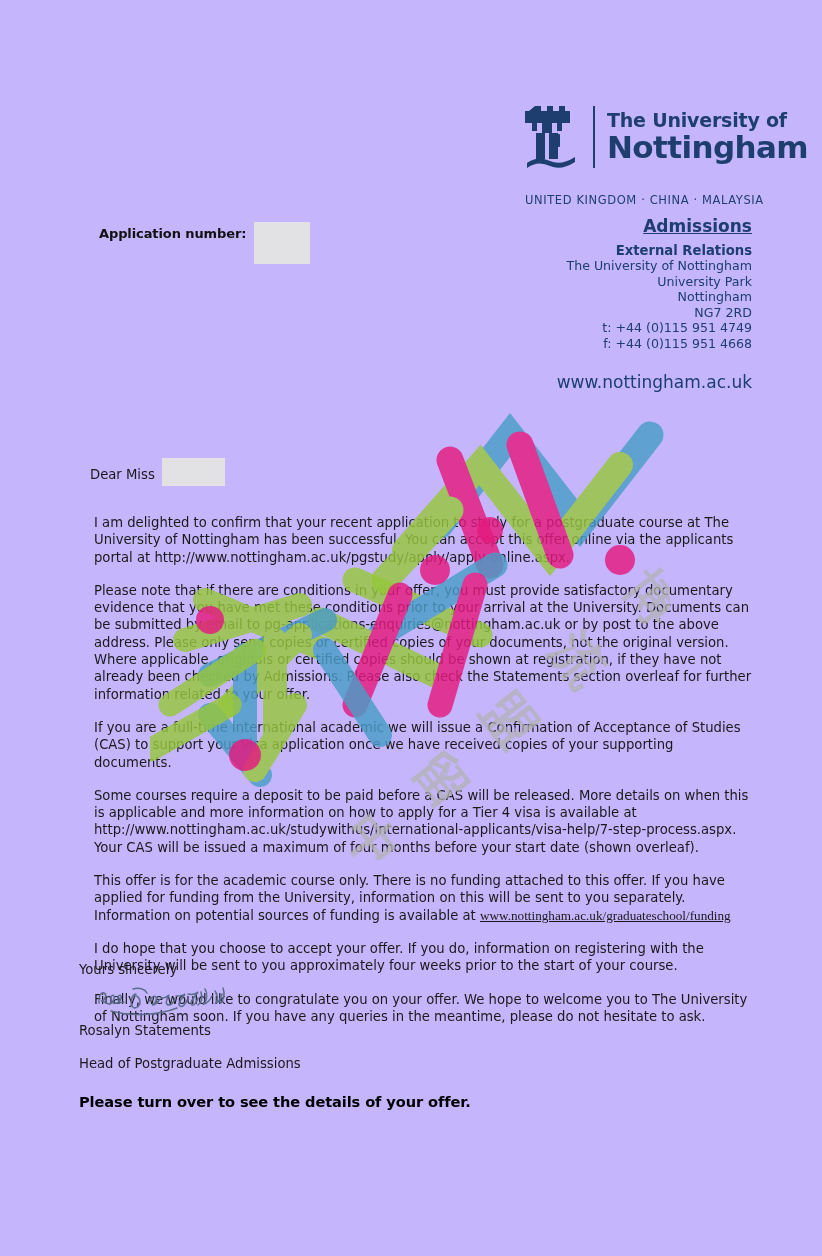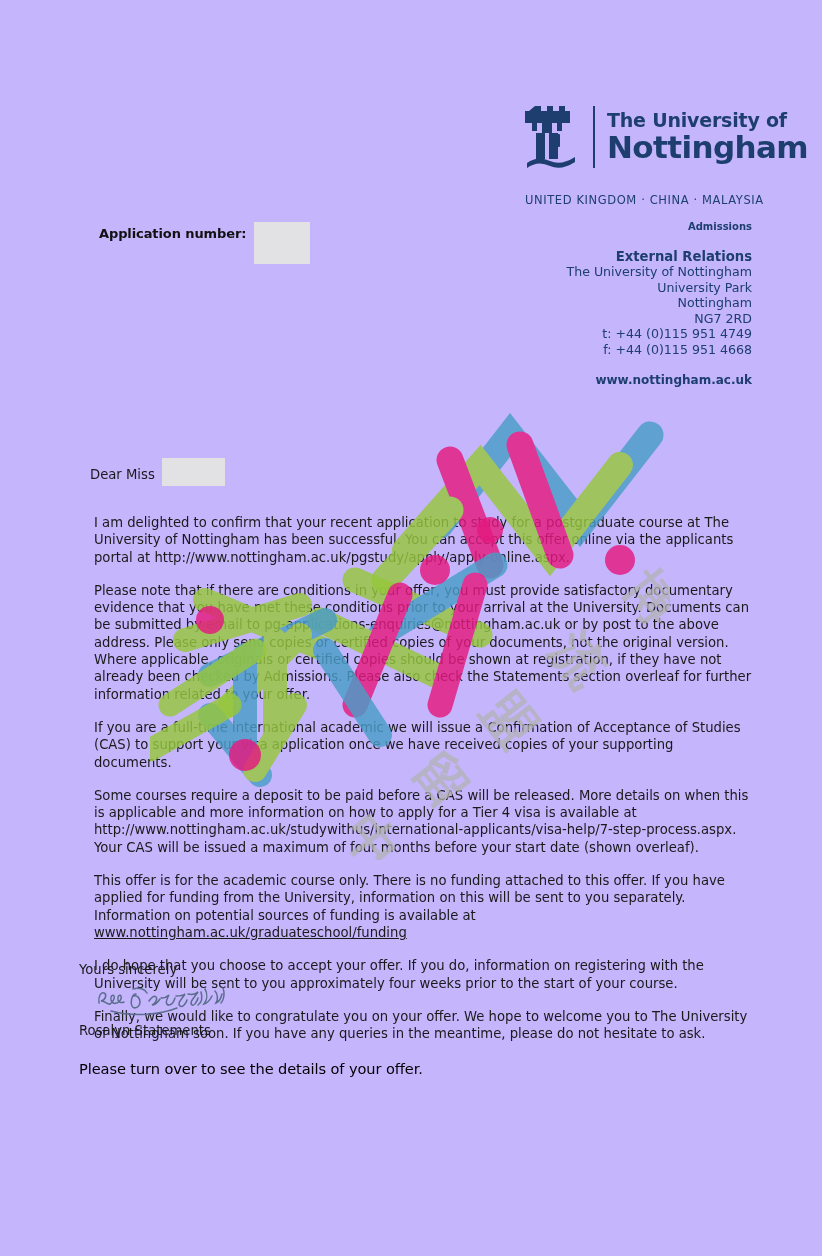--- a/index.html
+++ b/index.html
@@ -73,32 +73,33 @@
     position: absolute;
     right: 70px;
     top: 219px;
     text-align: right;
     color: #1d3e6e;
     font-size: 12.6px;
     line-height: 15.5px;
   }
   .addr .dept {
     font-weight: bold;
-    font-size: 10px;
-    margin-bottom: 14px;
+    font-size: 17px;
+    margin-bottom: 8px;
+    text-decoration: underline;
   }
   .addr .dept2 {
     font-weight: bold;
     font-size: 13.2px;
   }
   .addr .line { display: block; }
   .addr .web {
-    font-weight: bold;
-    font-size: 12px;
-    margin-top: 16px;
+    font-weight: normal;
+    font-size: 17px;
+    margin-top: 24px;
   }
 
   
   .appnum {
     position: absolute;
     left: 99px;
     top: 226px;
     display: flex;
     align-items: flex-start;
   }
@@ -145,38 +146,39 @@
     font-size: 13.2px;
     line-height: 17.3px;
     color: #1a1a1a;
   }
   .body-text p {
     margin: 0 0 16px 0;
   }
   .link-u {
     text-decoration: underline;
     color: #1a1a1a;
+    font-family: Liberation Serif, serif;
   }
 
   
   .sig-wrap {
     position: absolute;
     left: 79px;
     top: 962px;
     width: 600px;
     font-size: 13.2px;
     color: #1a1a1a;
   }
   .sincerely { margin-bottom: 6px; }
   .signature-svg { display: block; margin: 4px 0 4px 14px; }
   .sig-name { margin-top: 6px; }
   .sig-title { margin-top: 18px; }
   .turnover {
     margin-top: 22px;
-    font-weight: normal;
+    font-weight: bold;
     font-size: 14.6px;
     letter-spacing: -0.1px;
     color: #000;
   }
 
   
   .deco {
     position: absolute;
     left: 150px;
     top: 405px;
@@ -314,16 +316,17 @@
         <path d="M83 13 c4 0 7 0 9-2 c-4 6 -8 9 -5 12 c2 2 6-2 7-6"></path>
         <path d="M95 11 c5 1 8 0 10-2 c-5 7 -9 11 -6 13 c2 1 5-3 6-7"></path>
         <path d="M108 9 c2 7 0 11 -3 13"></path>
         <path d="M112 6 c3 5 2 11 -1 15 c4-1 6-4 8-8"></path>
         <path d="M122 8 c3 3 3 9 1 12 c3-1 5-5 6-9"></path>
         <path d="M130 5 c2 5 1 12 -2 15"></path>
         <path d="M18 28 c22 6 48 4 66-3"></path>
       </g>
     </svg>
     <div class="sig-name">Rosalyn Statements</div>
+    <div class="sig-title">Head of Postgraduate Admissions</div>
     <div class="turnover">Please turn over to see the details of your offer.</div>
   </div>
 
 </div>
 
 </body></html>

